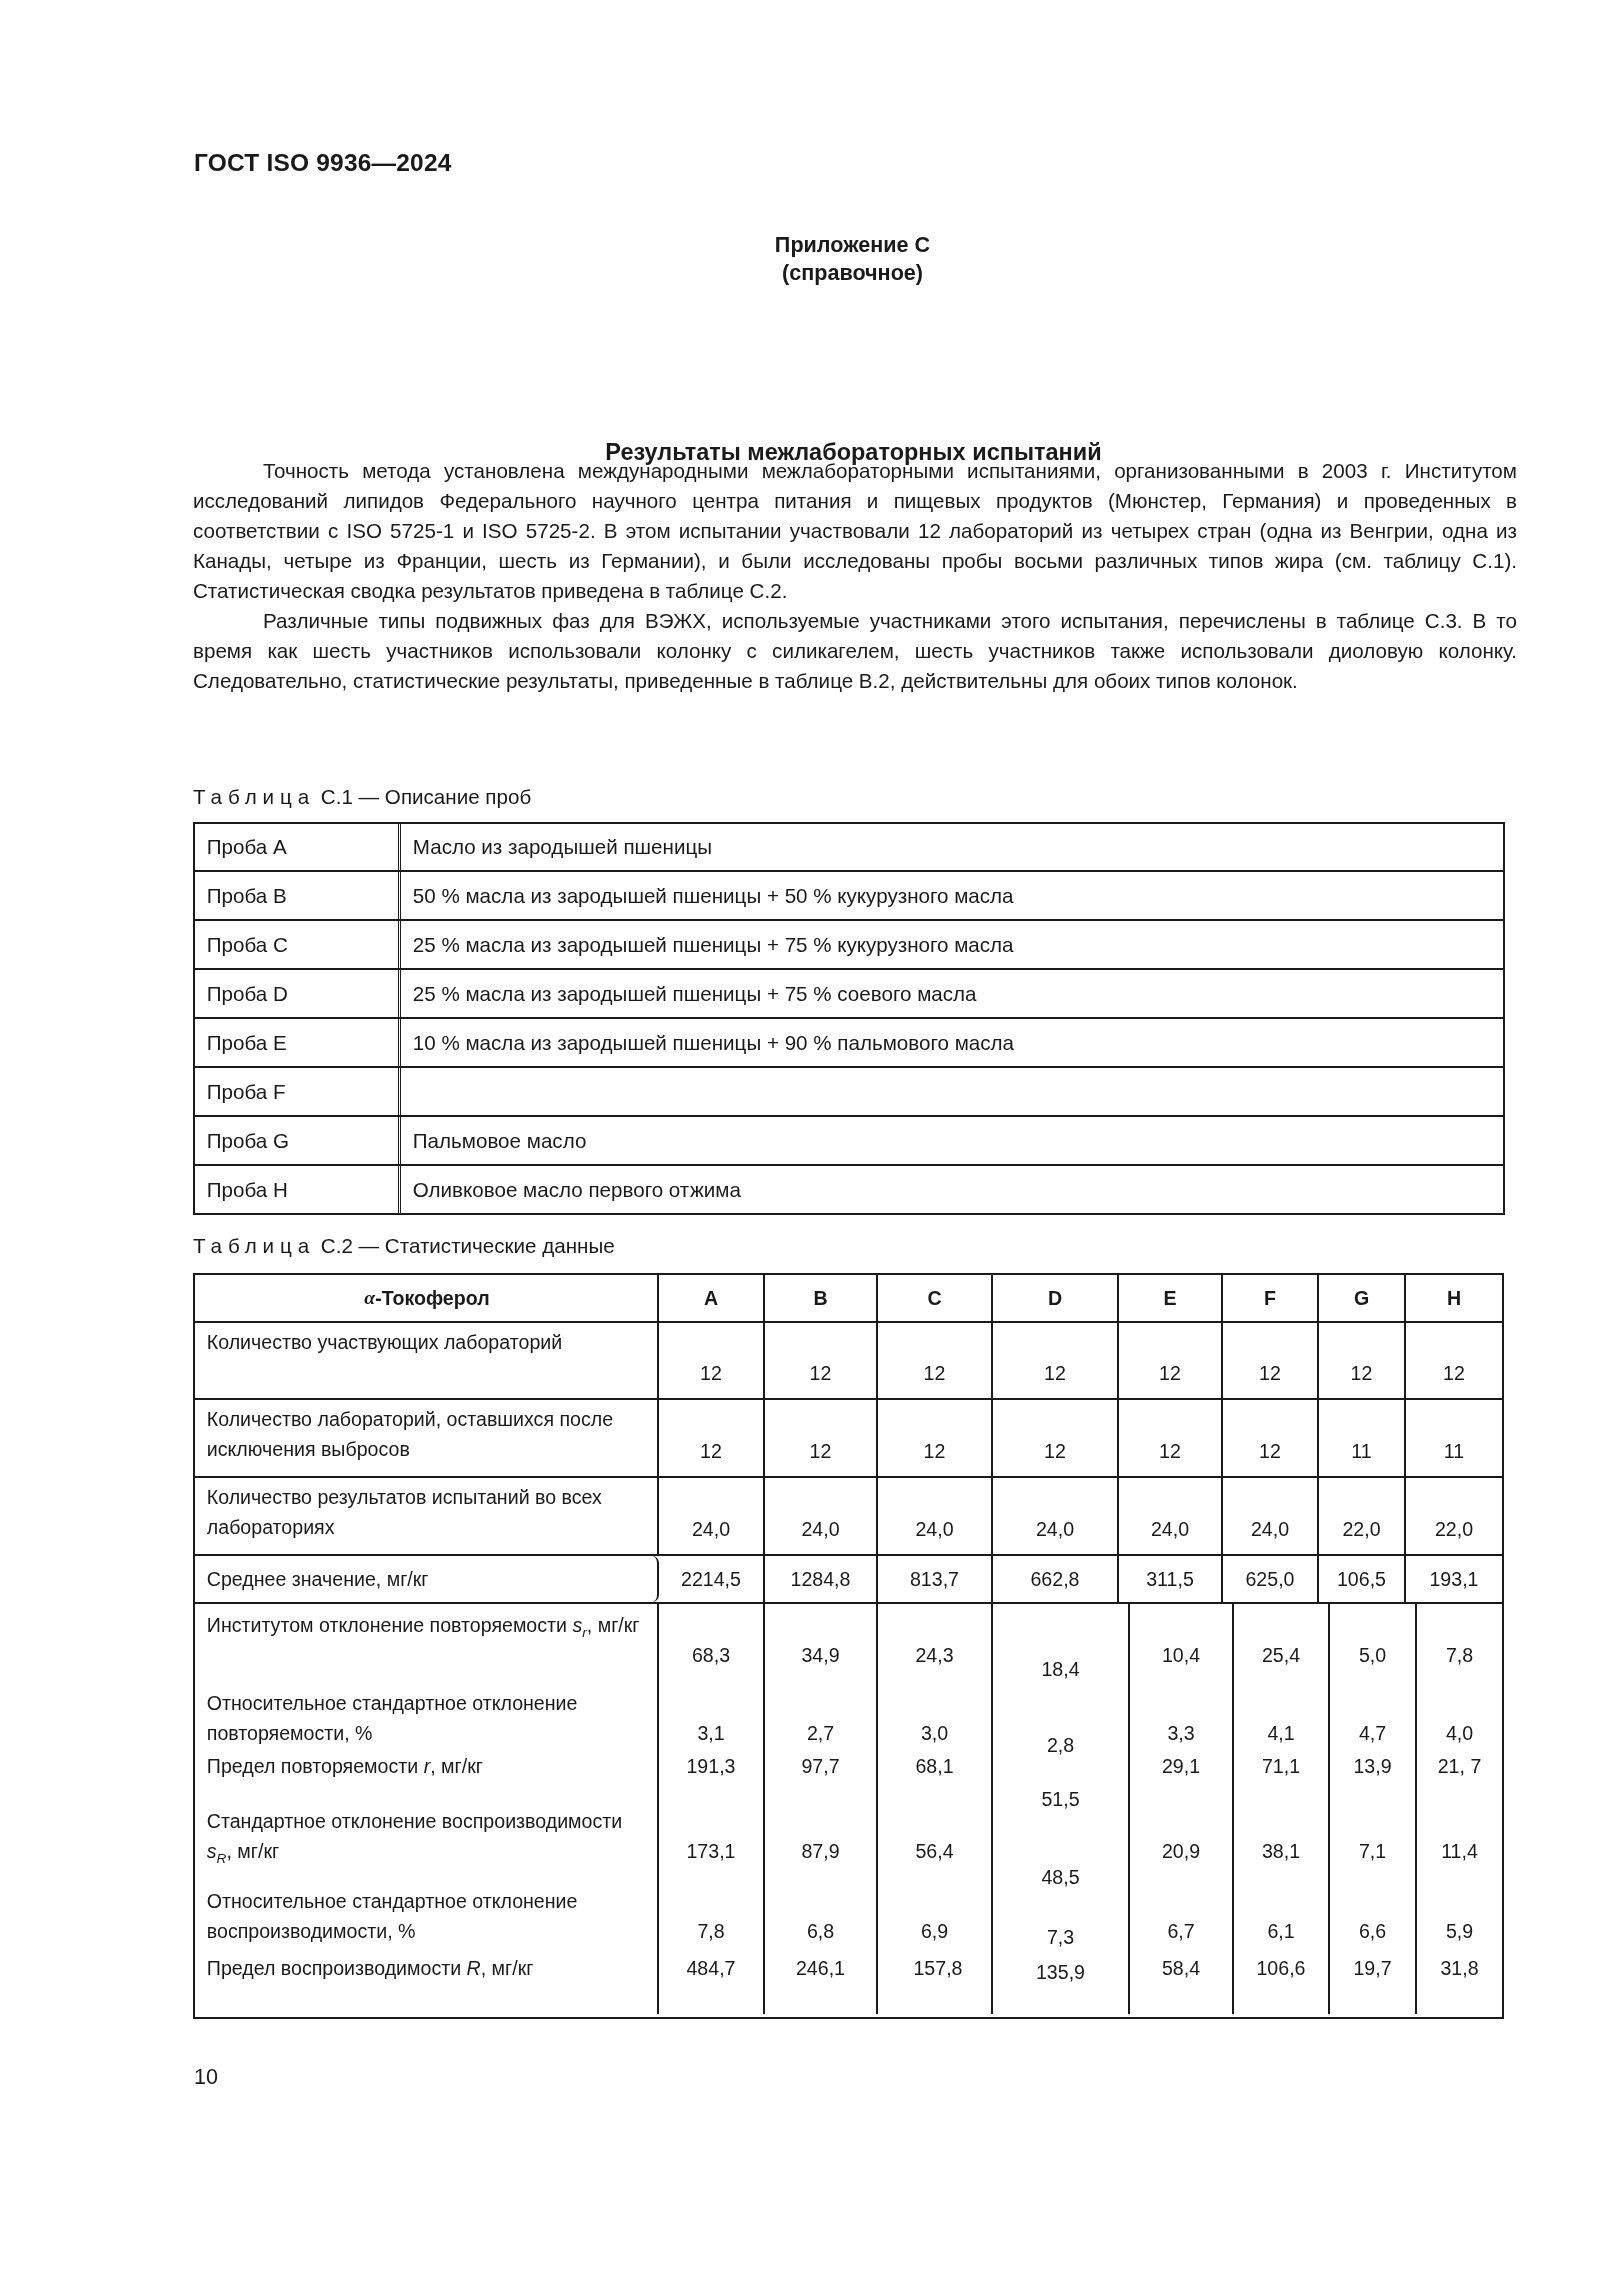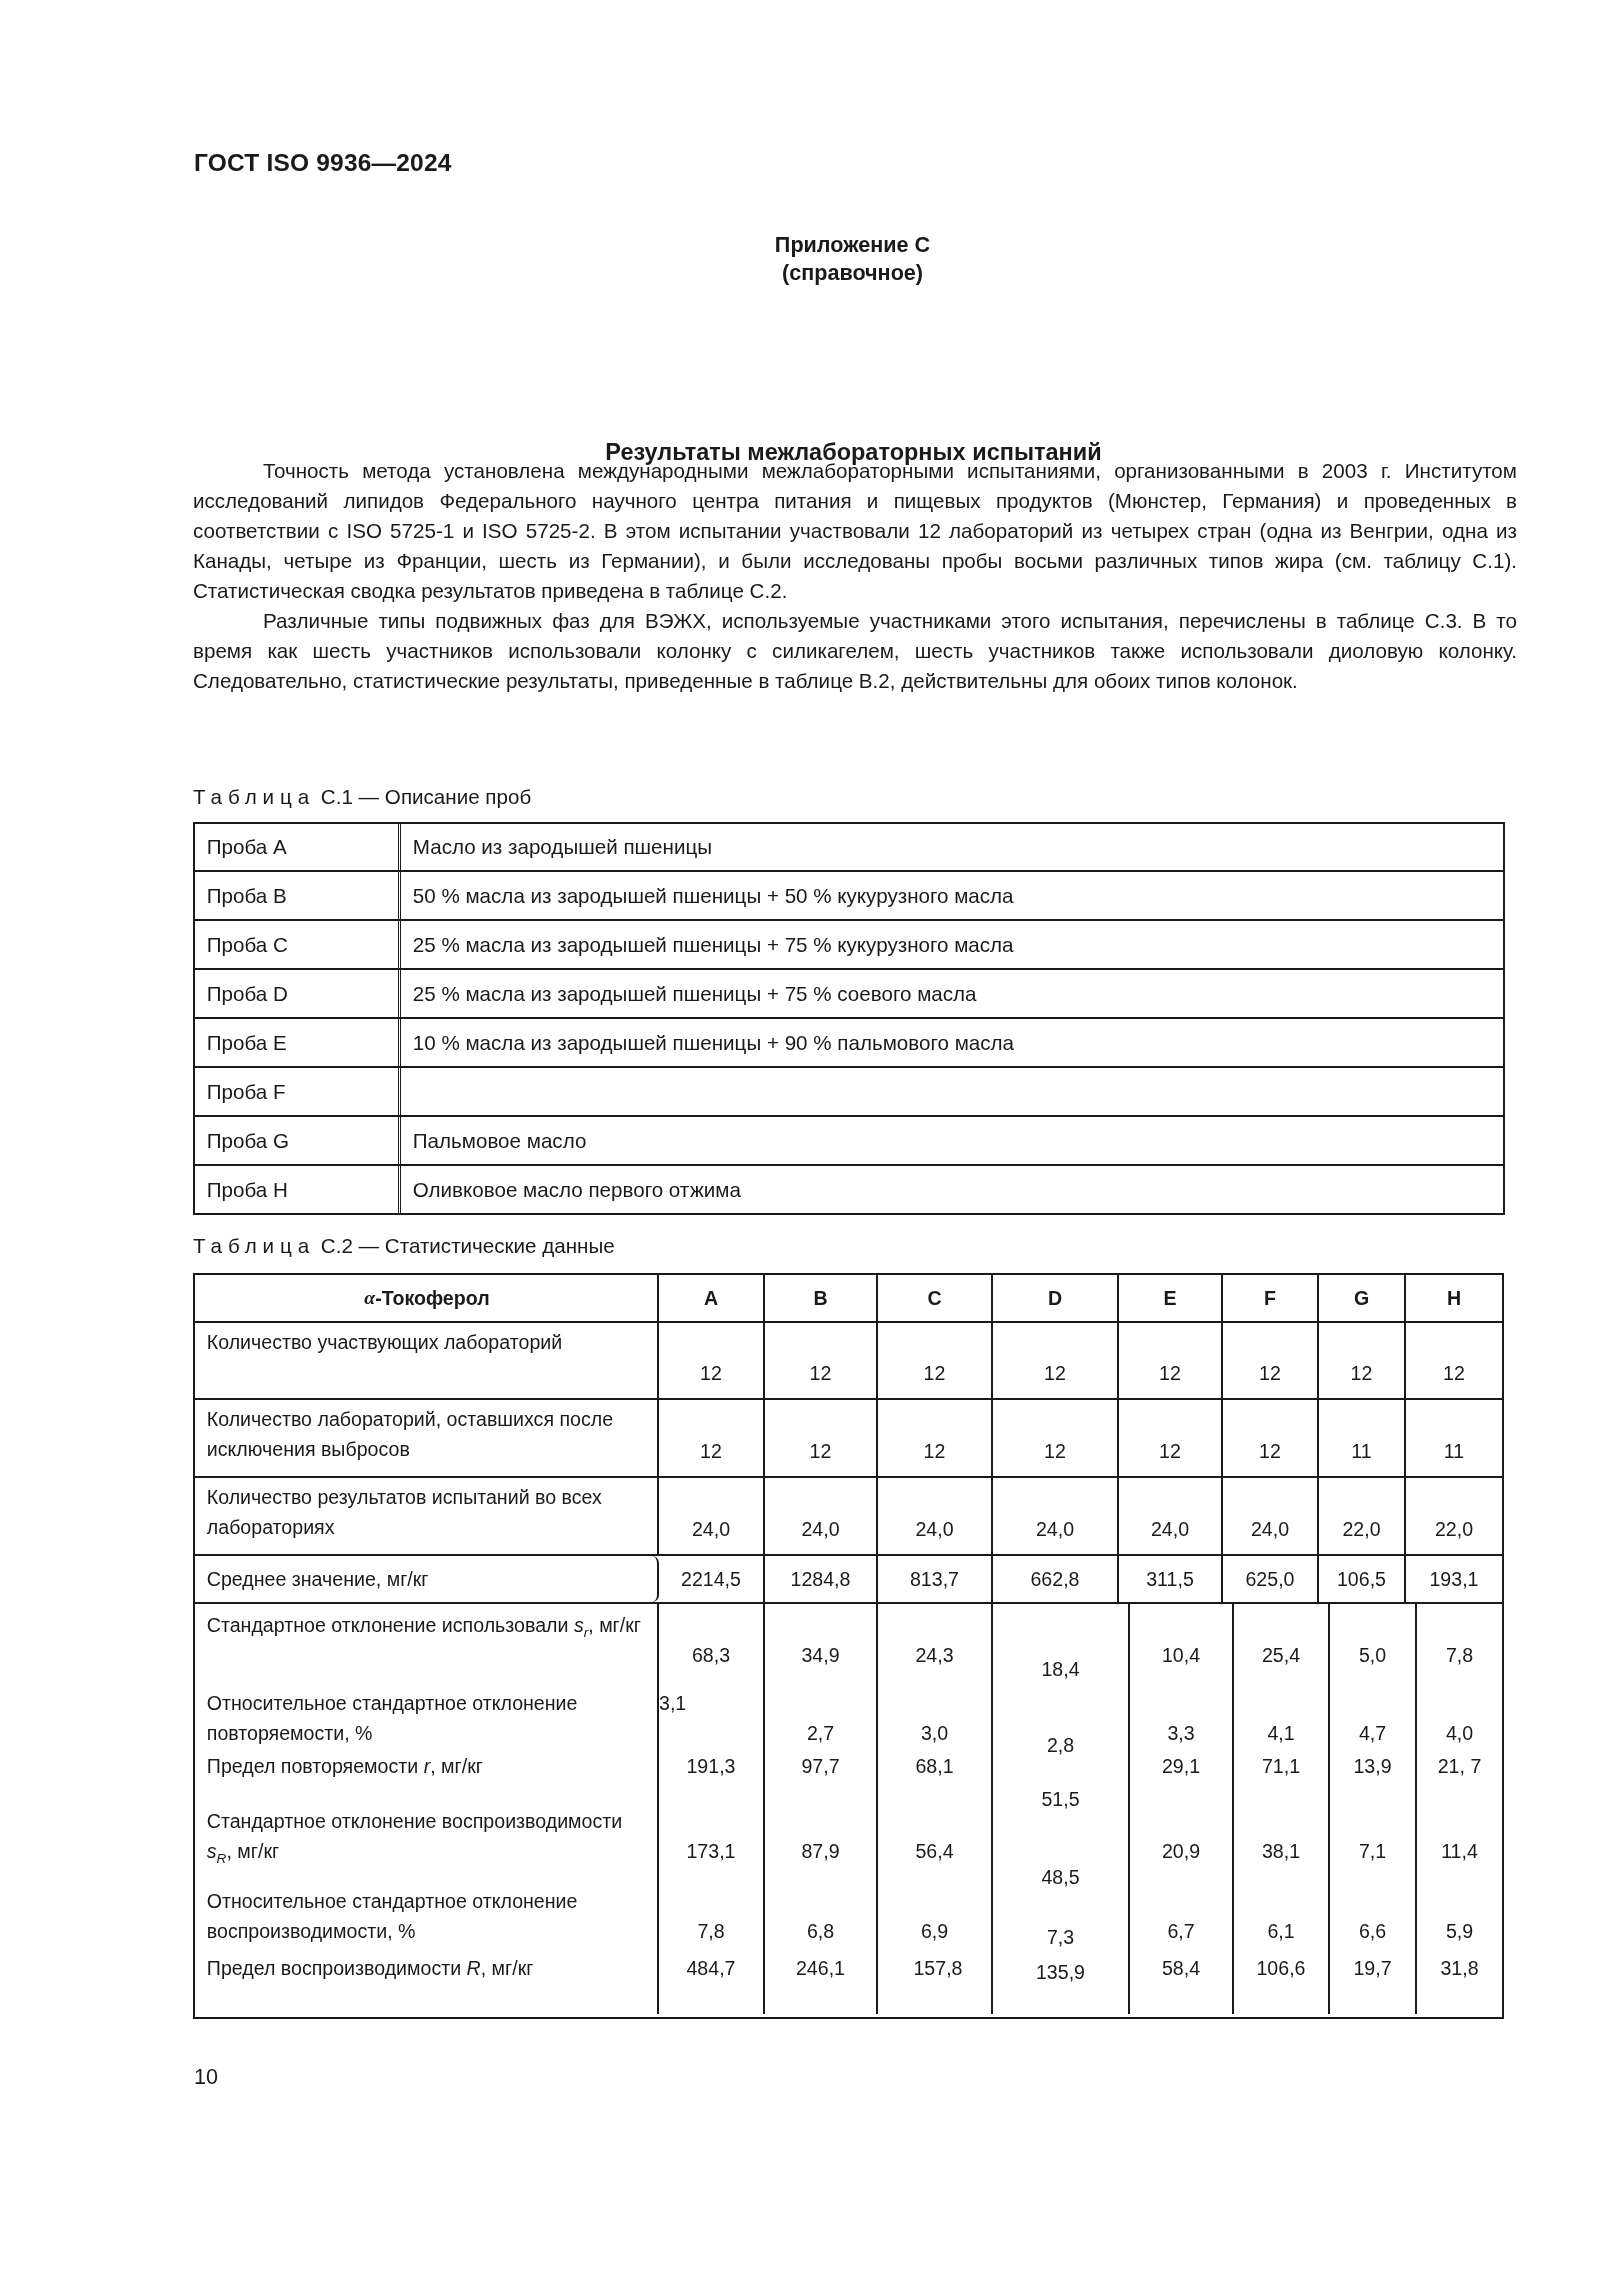--- a/index.html
+++ b/index.html
@@ -187,33 +187,33 @@
         <div class="t2-cell mid-align" style="width:113px;">1284,8</div>
         <div class="t2-cell mid-align" style="width:115px;">813,7</div>
         <div class="t2-cell mid-align" style="width:126px;text-align:center;">662,8</div>
         <div class="t2-cell mid-align" style="width:104px;">311,5</div>
         <div class="t2-cell mid-align" style="width:96px;">625,0</div>
         <div class="t2-cell mid-align" style="width:87px;">106,5</div>
         <div class="t2-cell mid-align" style="width:98px;flex:1;">193,1</div>
       </div>
       <div class="t2-row" style="height: 412px;">
         <div class="t2-label stack" style="padding-top:5.9px;">
-          <div class="sub-item" style="height:78px;"><span>Стандартное отклонение использовали </span><span class="it">s</span><sub>r</sub><span>, мг/кг</span></div>
+          <div class="sub-item" style="height:78px;"><span>Институтом отклонение повторяемости </span><span class="it">s</span><sub>r</sub><span>, мг/кг</span></div>
           <div class="sub-item" style="height:63px;"><span>Относительное стандартное отклонение повторяемости, %</span><span class="it"></span><sub></sub><span></span></div>
           <div class="sub-item" style="height:55px;"><span>Предел повторяемости </span><span class="it">r</span><sub></sub><span>, мг/кг</span></div>
           <div class="sub-item" style="height:80px;"><span>Стандартное отклонение воспроизводимости </span><span class="it">s</span><sub>R</sub><span>, мг/кг</span></div>
           <div class="sub-item" style="height:67px;"><span>Относительное стандартное отклонение воспроизводимости, %</span><span class="it"></span><sub></sub><span></span></div>
           <div class="sub-item" style="height:59px;"><span>Предел воспроизводимости </span><span class="it">R</span><sub></sub><span>, мг/кг</span></div>
         </div>
         <div class="t2-cell stack" style="width:106px;padding-top:5.9px;">
           <div class="sub-item" style="height:78px;display:flex;flex-direction:column;justify-content:flex-start;">
             <div style="height:30px"></div>
             <div>68,3</div>
           </div>
-          <div class="sub-item" style="height:63px;display:flex;flex-direction:row;justify-content:flex-start;">
+          <div class="sub-item" style="height:63px;display:flex;flex-direction:column;justify-content:flex-start;">
             <div style="height:30px"></div>
             <div>3,1</div>
           </div>
           <div class="sub-item" style="height:55px;display:flex;flex-direction:column;justify-content:flex-start;">
             <div>191,3</div>
           </div>
           <div class="sub-item" style="height:80px;display:flex;flex-direction:column;justify-content:flex-start;">
             <div style="height:30px"></div>
             <div>173,1</div>
           </div>

